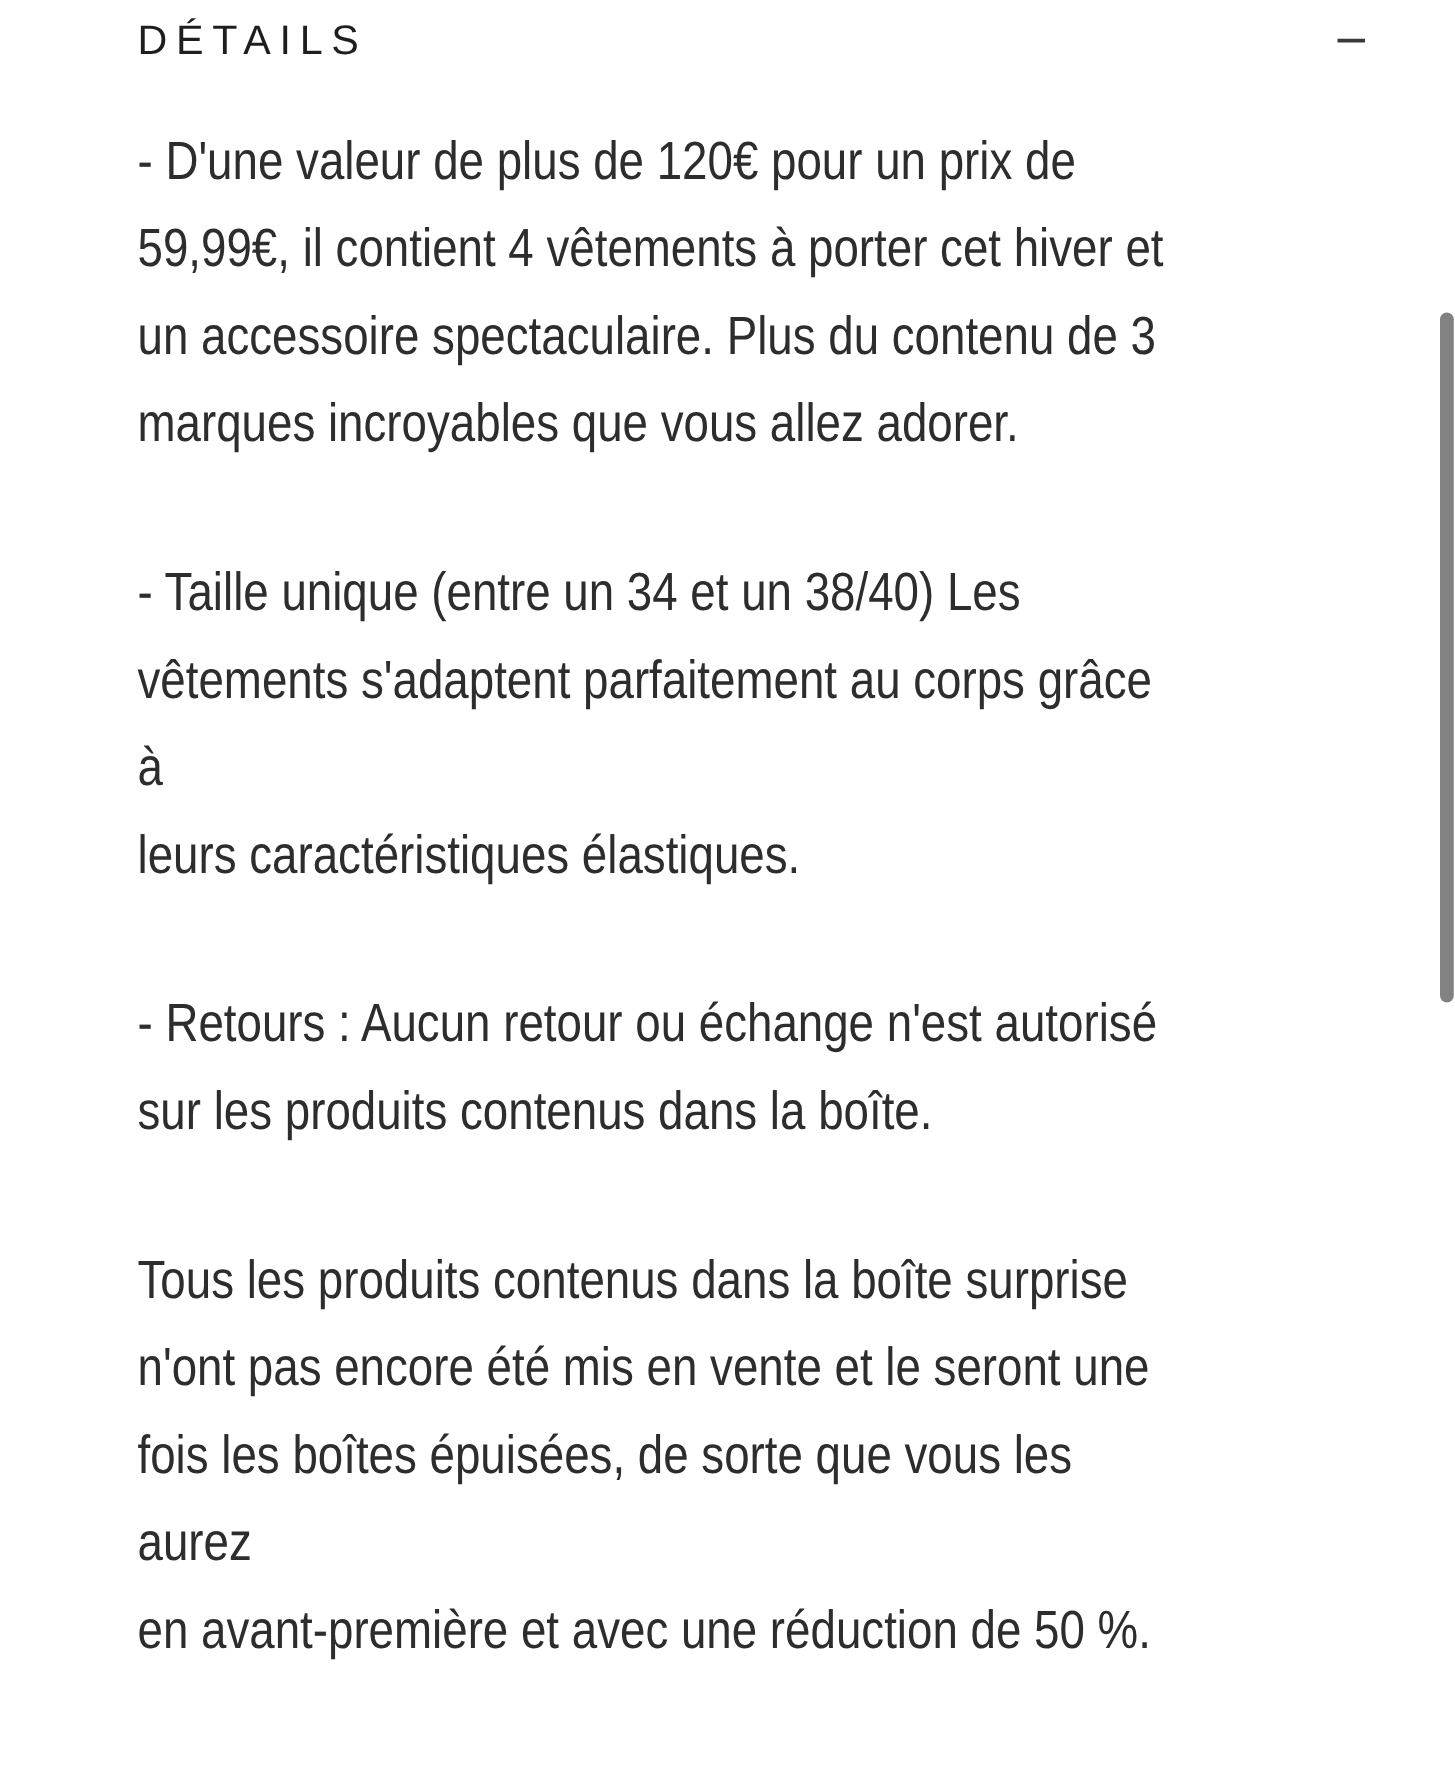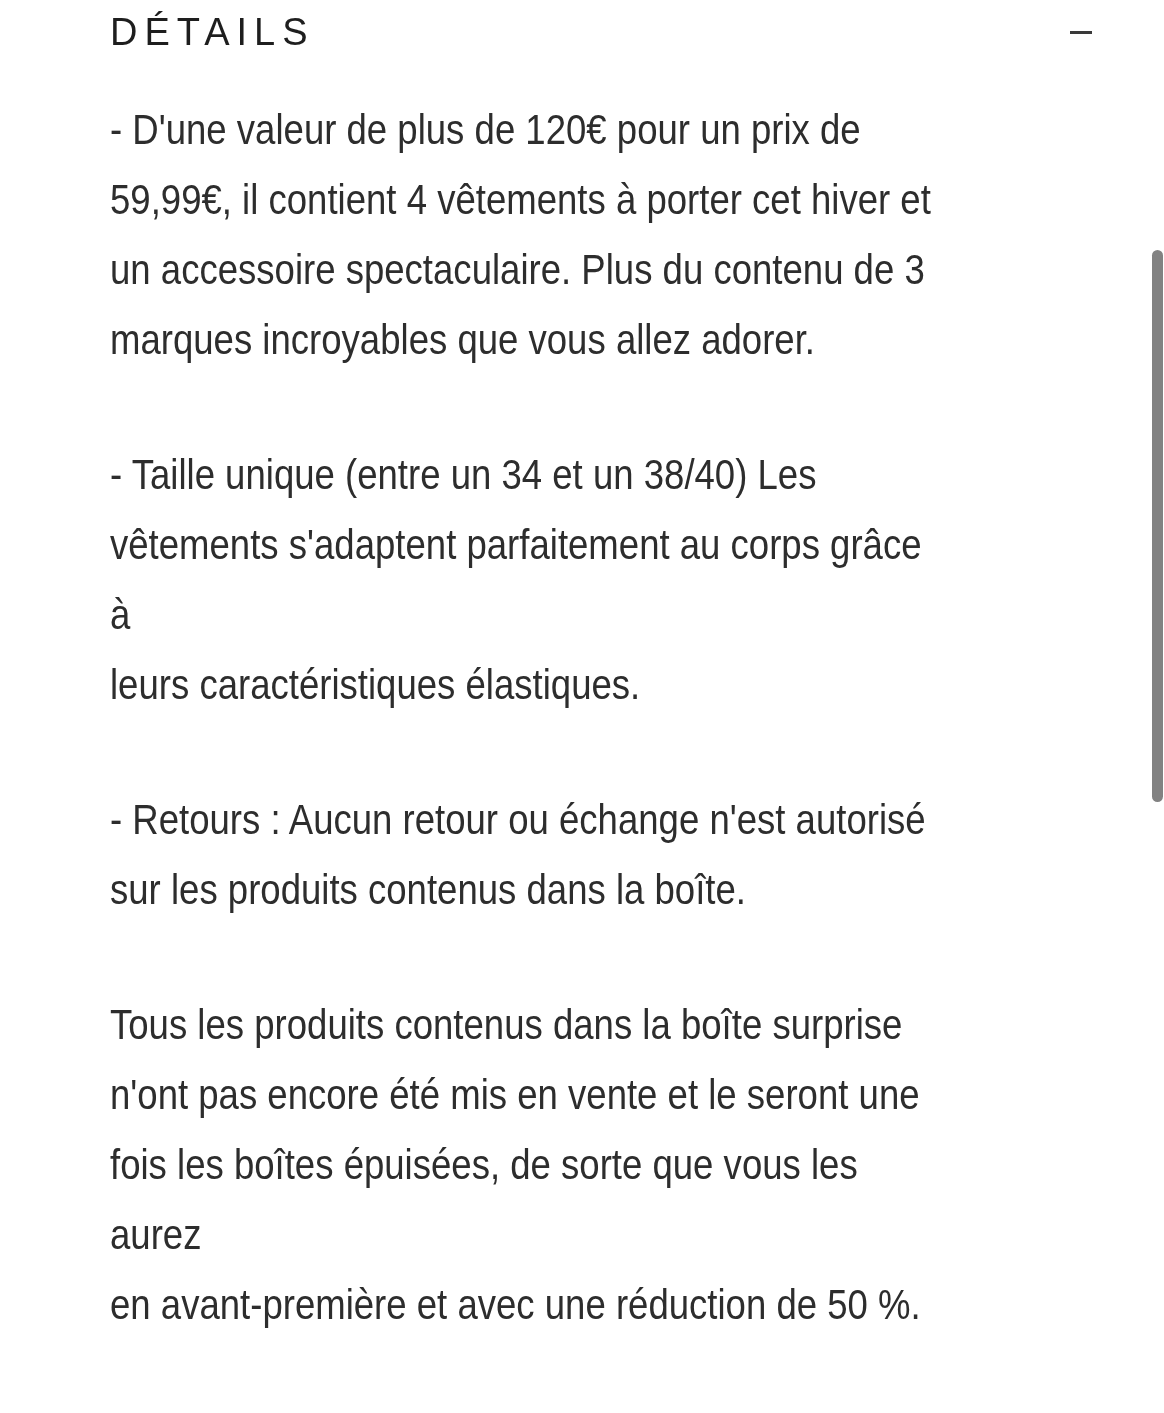--- a/index.html
+++ b/index.html
@@ -18,21 +18,21 @@
     padding: 12px 72px 0 110px;
   }
   .header-row {
     display: flex;
     justify-content: space-between;
     align-items: center;
     height: 40px;
     cursor: pointer;
   }
   .title {
-    font-size: 38px;
+    font-size: 33px;
     line-height: 40px;
     letter-spacing: 7px;
     font-weight: 400;
     color: #1e1e1e;
   }
   .minus-icon {
     width: 22px;
     height: 3px;
     background: #3a3a3a;
     flex: 0 0 auto;

